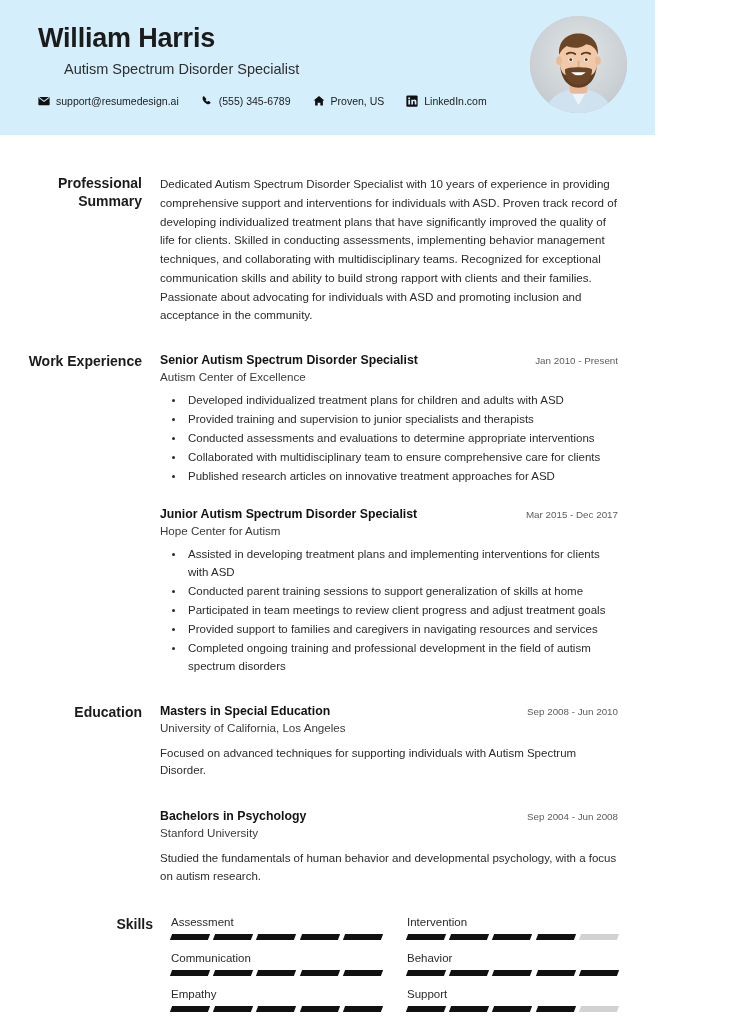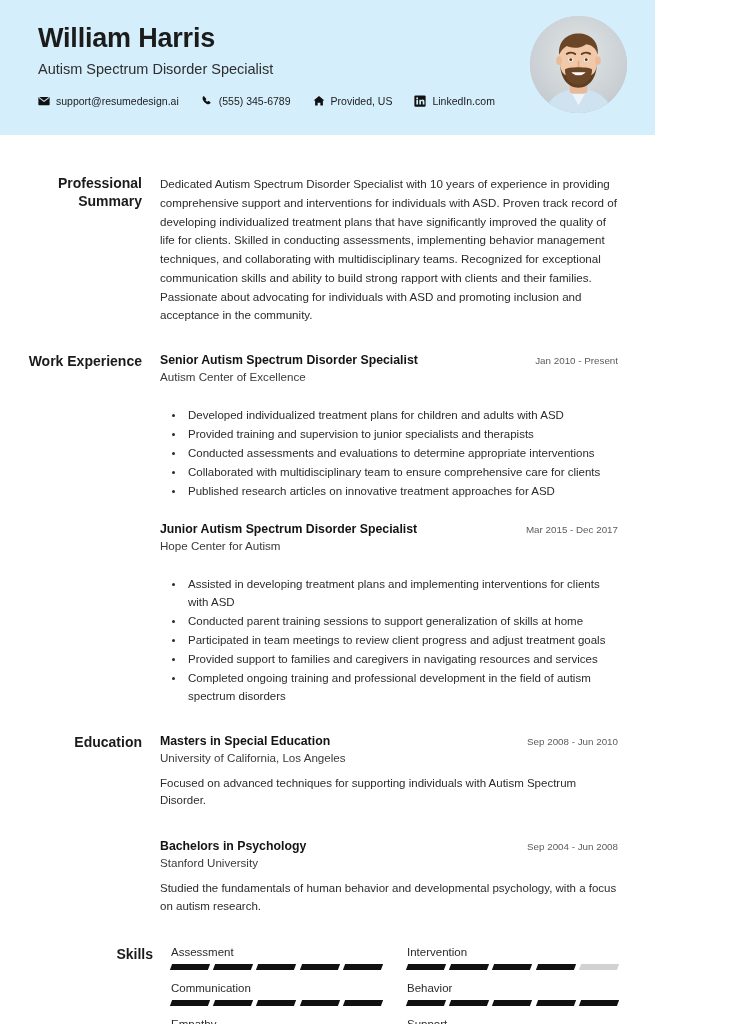--- a/index.html
+++ b/index.html
@@ -33,20 +33,21 @@
     color: #1b1b1b;
     letter-spacing: -0.2px;
     line-height: 1.1;
   }
 
   .hdr-title {
     margin-top: 7px;
     font-size: 14.5px;
     color: #2e2e2e;
     font-weight: normal;
+    margin-left: 26px;
   }
 
   .contact-row {
     position: absolute;
     left: 38px;
     top: 95px;
     display: flex;
     align-items: center;
     gap: 22px;
     text-align: right;
@@ -135,21 +136,21 @@
     flex: 0 0 auto;
   }
 
   .entry-org {
     margin-top: 3px;
     font-size: 11.6px;
     color: #3a3a3a;
   }
 
   .bullets {
-    margin: 24px 0 0 0;
+    margin: 9px 0 0 0;
     padding-left: 25px;
     list-style: disc;
   }
   .bullets li {
     font-size: 11.5px;
     line-height: 1.56;
     color: #2b2b2b;
     margin-bottom: 1px;
     padding-left: 3px;
   }
@@ -227,21 +228,21 @@
         </span>
         <span>(555) 345-6789</span>
       </div>
 
       <div class="contact-item">
         <span>
           <svg width="12" height="12" viewBox="0 0 16 16">
               <path d="M8 1.2 0.8 7.2h2V14h3.4v-3.6h3.6V14h3.4V7.2h2L8 1.2z" fill="#111"></path>
             </svg>
         </span>
-        <span>Provided, US</span>
+        <span>Proven, US</span>
       </div>
 
       <div class="contact-item">
         <span>
           <svg width="12" height="12" viewBox="0 0 16 16">
               <rect x="0.5" y="0.5" width="15" height="15" rx="1.6" fill="#111"></rect>
               <circle cx="4.2" cy="4.2" r="1.3" fill="#d4eefb"></circle>
               <rect x="3.1" y="6.3" width="2.3" height="6.4" fill="#d4eefb"></rect>
               <path d="M7.1 6.3h2.2v.9c.4-.7 1.1-1.1 2-1.1 1.6 0 2.6 1 2.6 2.9v3.7h-2.3V9.4c0-.9-.4-1.4-1.1-1.4-.8 0-1.2.5-1.2 1.5v3.2H7.1V6.3z" fill="#d4eefb"></path>
             </svg>

